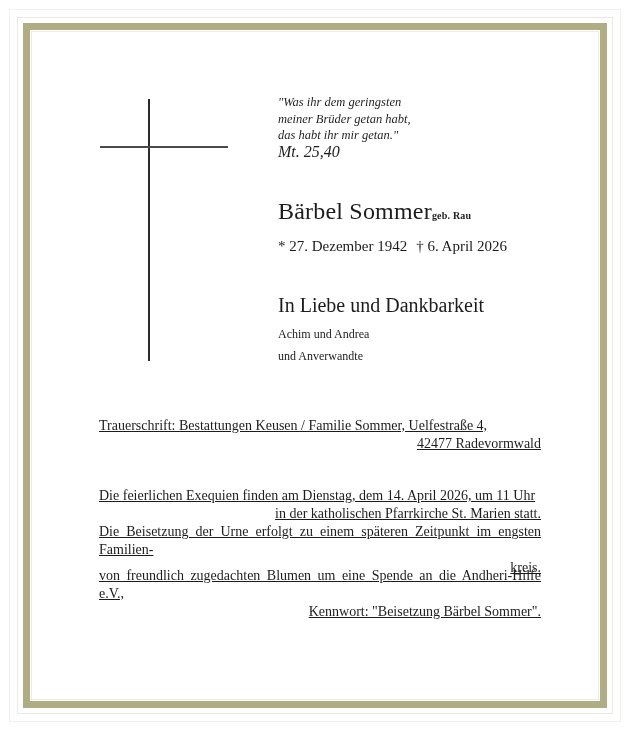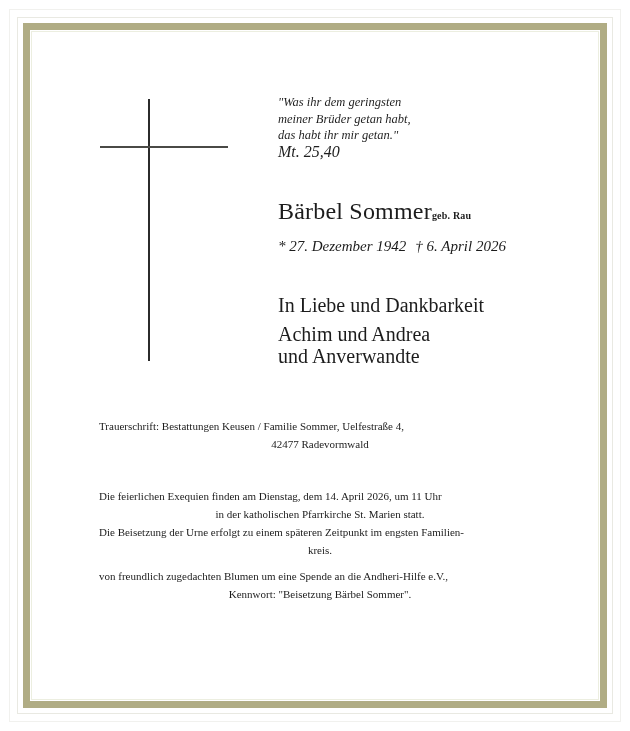--- a/index.html
+++ b/index.html
@@ -140,49 +140,49 @@
   #nee {
     font-size: 10px;
     letter-spacing: 0.2px;
     font-weight: bold;
   }
   #life-dates {
     font-size: 15px;
     line-height: 22px;
     margin-top: 5px;
     white-space: nowrap;
-    font-style: italic;
   }
   .date-gap {
     display: inline-block;
     width: 9px;
   }
 
   #farewell {
     margin-top: 38px;
     font-size: 20px;
     line-height: 21px;
   }
   #mourners {
     margin-top: 7px;
-    font-size: 20px;
+    font-size: 12px;
     line-height: 22px;
   }
 
   
   .body-block {
     position: absolute;
     left: 67px;
     width: 442px;
-    font-size: 11px;
+    font-size: 14px;
     line-height: 18px;
     text-align: justify;
+    text-decoration: underline;
   }
   .body-block .last-line {
-    text-align: center;
+    text-align: right;
   }
 
   #address-block { top: 385px; }
   #exequien-block { top: 455px; }
   #donation-block { top: 535px; }
 </style>
 </head>
 <body>
 
 <div id="card">

